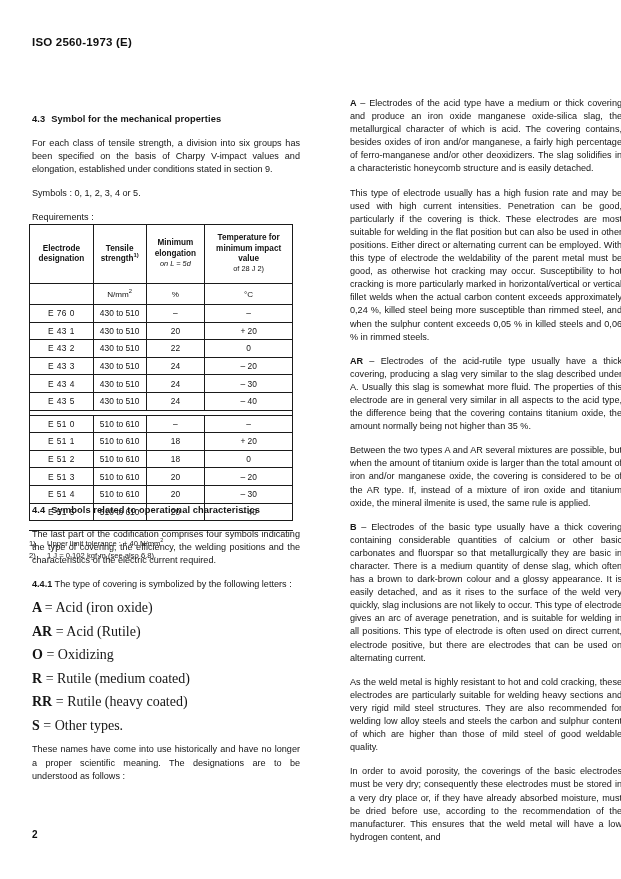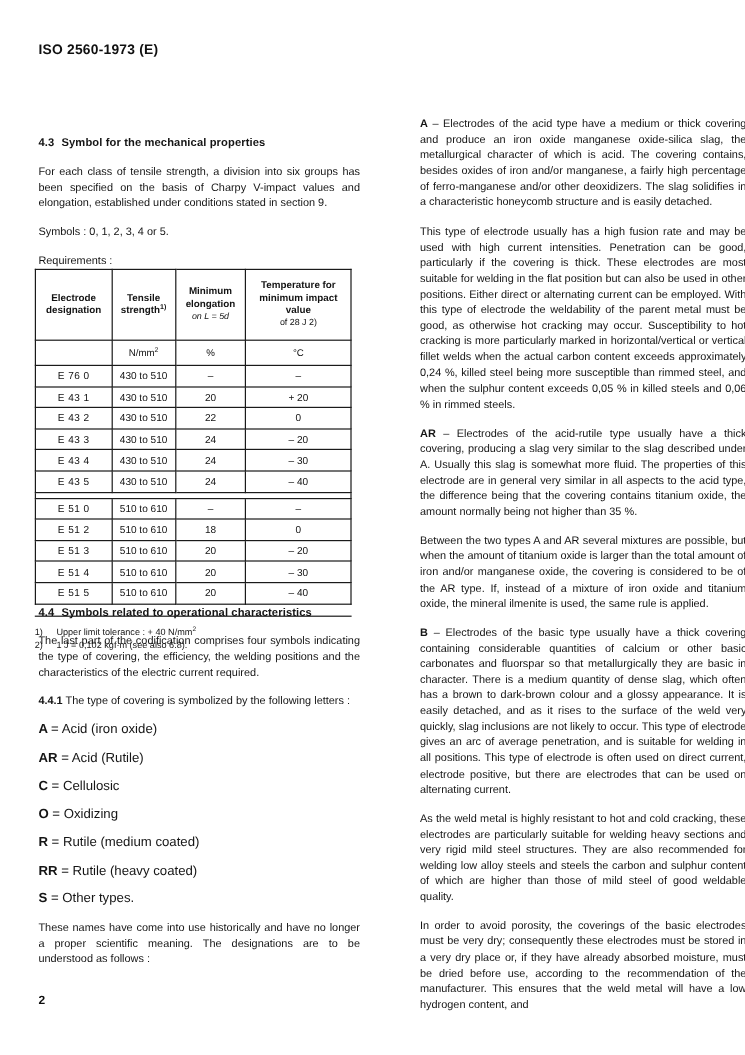--- a/index.html
+++ b/index.html
@@ -61,22 +61,23 @@
   .sec-441 {
     margin: 0 0 11px 0;
     font-size: 9.1px;
     line-height: 13.1px;
     text-align: justify;
   }
   .sec-441 b { font-weight: bold; }
 
   .letter-def {
     margin: 0 0 11.5px 0;
-    font-size: 11px;
+    font-size: 14px;
     line-height: 12px;
+    font-family: Liberation Serif, serif;
   }
   .letter-def .sym {
     font-weight: bold;
   }
 
   .para-lead {
     font-weight: bold;
   }
 
   
@@ -249,20 +250,26 @@
           <tr class="blank-row">
             <td colspan="4"></td>
           </tr>
           <tr class="grp-top">
             <td class="cell desig">E 51 0</td>
             <td class="cell">510 to 610</td>
             <td class="cell">–</td>
             <td class="cell">–</td>
           </tr>
           <tr>
+            <td class="cell desig">E 51 1</td>
+            <td class="cell">510 to 610</td>
+            <td class="cell">18</td>
+            <td class="cell">+ 20</td>
+          </tr>
+          <tr>
             <td class="cell desig">E 51 2</td>
             <td class="cell">510 to 610</td>
             <td class="cell">18</td>
             <td class="cell">0</td>
           </tr>
           <tr>
             <td class="cell desig">E 51 3</td>
             <td class="cell">510 to 610</td>
             <td class="cell">20</td>
             <td class="cell">– 20</td>
@@ -303,21 +310,20 @@
     <p>The last part of the codification comprises four symbols indicating the type of covering, the efficiency, the welding positions and the characteristics of the electric current required.</p>
 
     <div class="sec-441">
       <b>4.4.1</b>
       <span>The type of covering is symbolized by the following letters :</span>
     </div>
 
     <div id="letters-list">
         <div class="letter-def"><span class="sym">A </span><span>= Acid (iron oxide)</span></div>
         <div class="letter-def"><span class="sym">AR </span><span>= Acid (Rutile)</span></div>
-        <div class="letter-def"><span class="sym">C </span><span>= Cellulosic</span></div>
         <div class="letter-def"><span class="sym">O </span><span>= Oxidizing</span></div>
         <div class="letter-def"><span class="sym">R </span><span>= Rutile (medium coated)</span></div>
         <div class="letter-def"><span class="sym">RR </span><span>= Rutile (heavy coated)</span></div>
         <div class="letter-def"><span class="sym">S </span><span>= Other types.</span></div>
       </div>
 
     <p>These names have come into use historically and have no longer a proper scientific meaning. The designations are to be understood as follows :</p>
   </div>
 
   <div class="col col-right" id="right-col">

